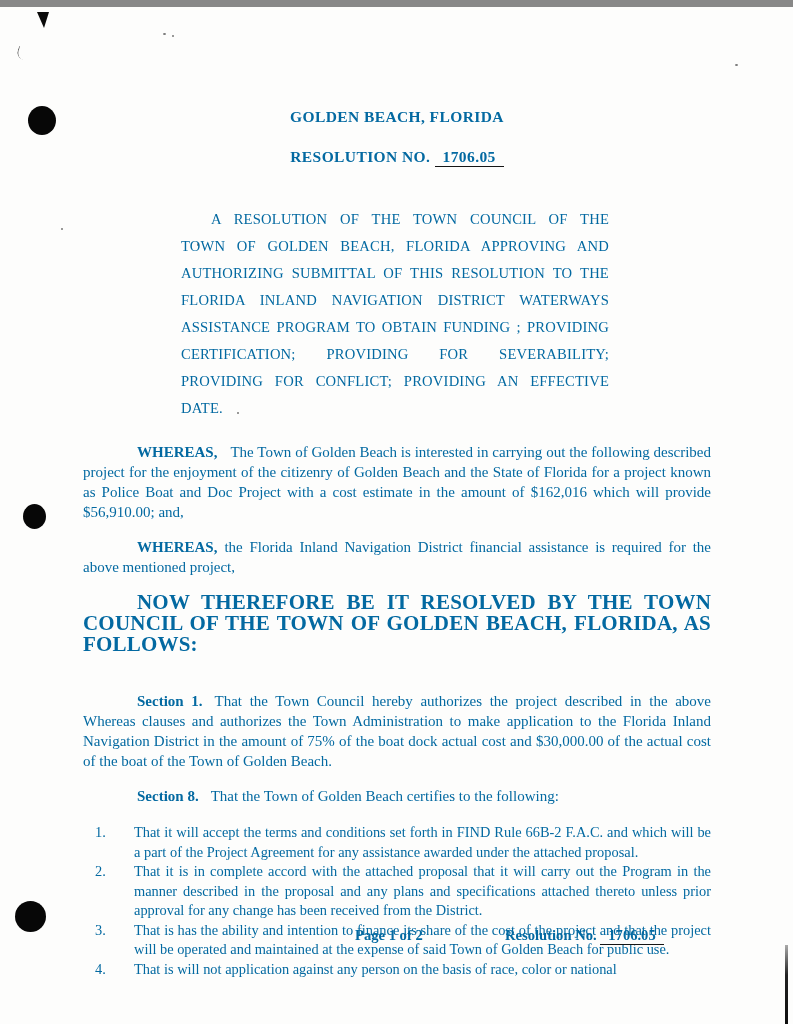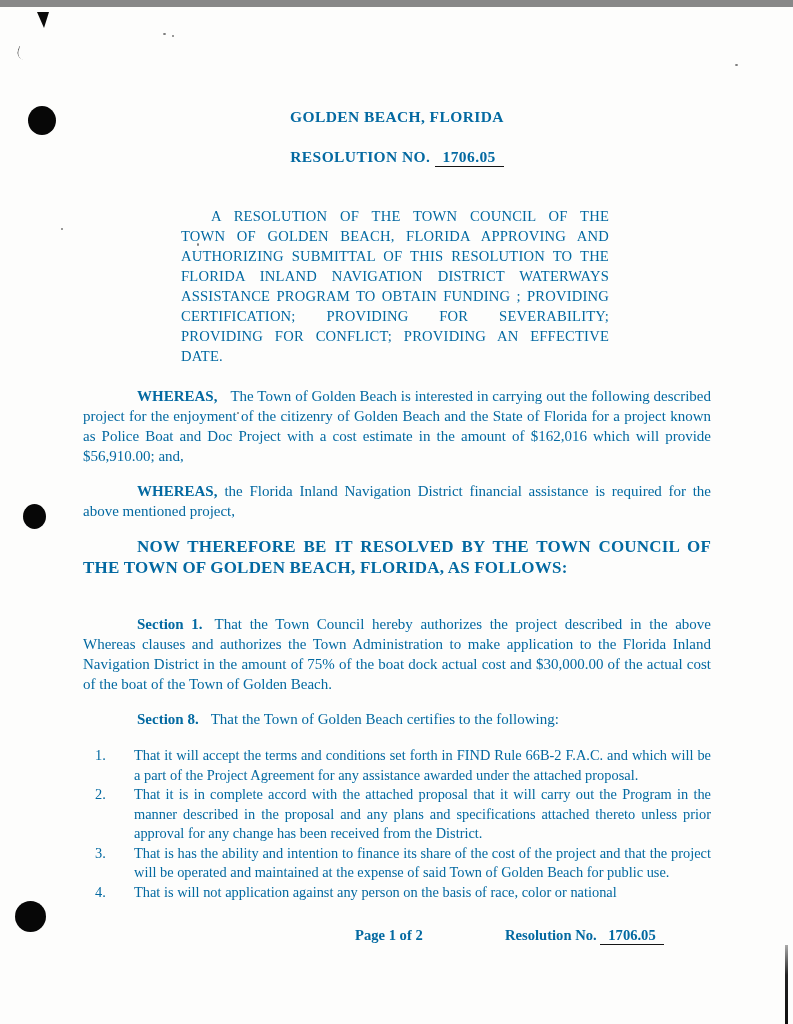--- a/index.html
+++ b/index.html
@@ -27,39 +27,39 @@
   .u-num{
     border-bottom:1.5px solid #151515;
     padding:0 8px 1px 8px;
   }
   .title-block{
     margin:40px 0 0 98px;
     width:428px;
     text-align:justify;
     text-indent:30px;
     font-size:14.6px;
-    line-height:20px;
+    line-height:27px;
     letter-spacing:.2px;
     word-spacing:2px;
   }
   .para{
     margin-top:20px;
     text-align:justify;
     font-size:15px;
     line-height:20px;
     text-indent:54px;
   }
   .para.tight{margin-top:13px;}
   .para .lead{font-weight:bold;}
   .para .lead.wide{margin-right:13px;}
   .para .lead{margin-right:7px;}
   .resolved{
     margin-top:14px;
     font-weight:bold;
-    font-size:17px;
+    font-size:21px;
     line-height:21px;
     text-align:justify;
     text-indent:54px;
     letter-spacing:.2px;
   }
   .section-para{margin-top:36px;}
   .section-para.second{margin-top:10px;}
   .section-lead{
     font-weight:bold;
     text-underline-offset:3px;

